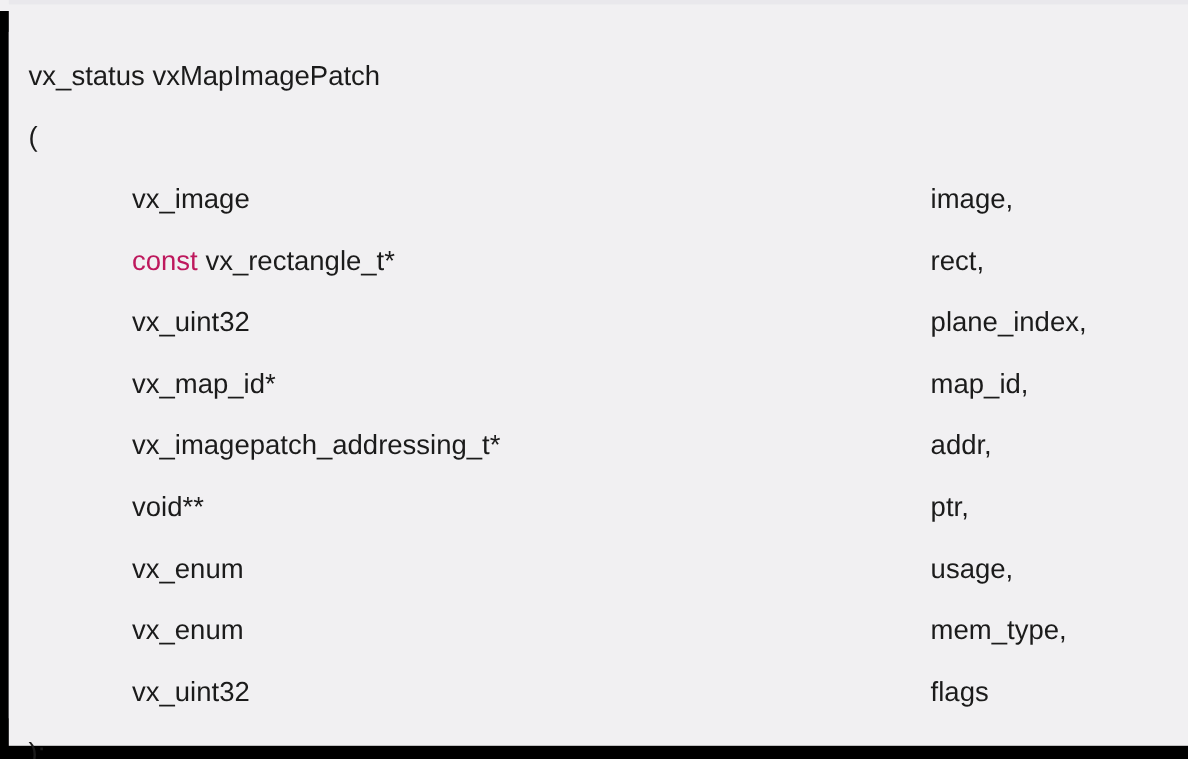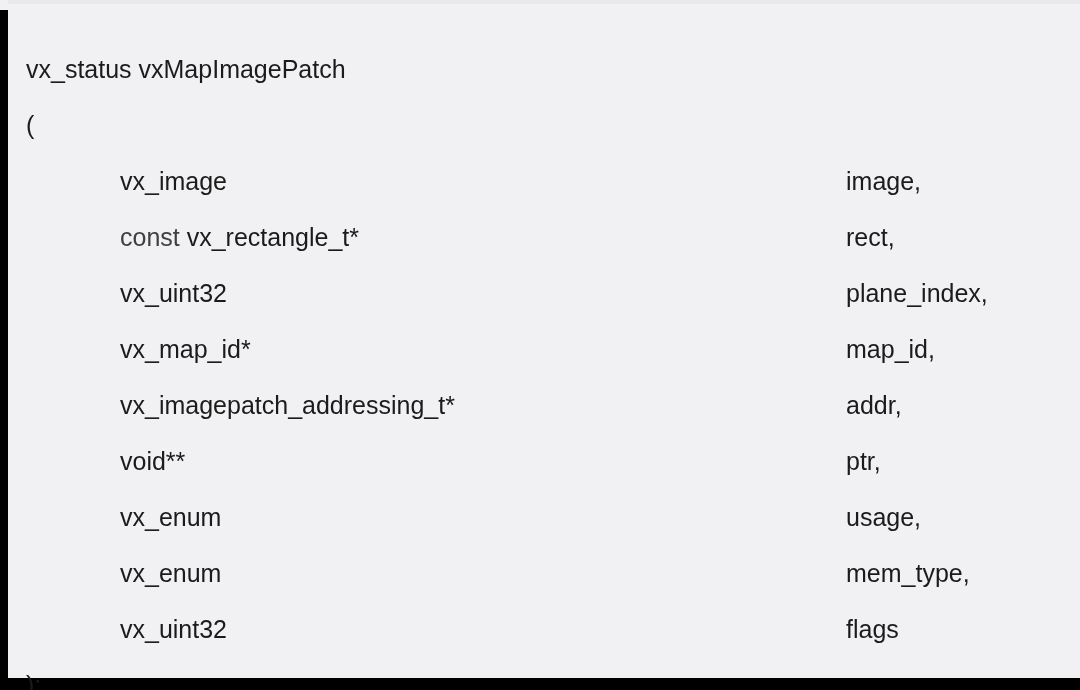--- a/index.html
+++ b/index.html
@@ -81,21 +81,21 @@
     display: inline-block;
   }
 
   .param-name {
     position: absolute;
     left: 838px;
     top: 0;
   }
 
   .kw-const {
-    color: #404040;
+    color: #be185d;
   }
 </style>
 </head>
 <body>
 
 <div id="screenshot">
 
   <div class="edge-band-top"></div>
   <div class="edge-band-left"></div>
   <div class="edge-band-bottom"></div>

